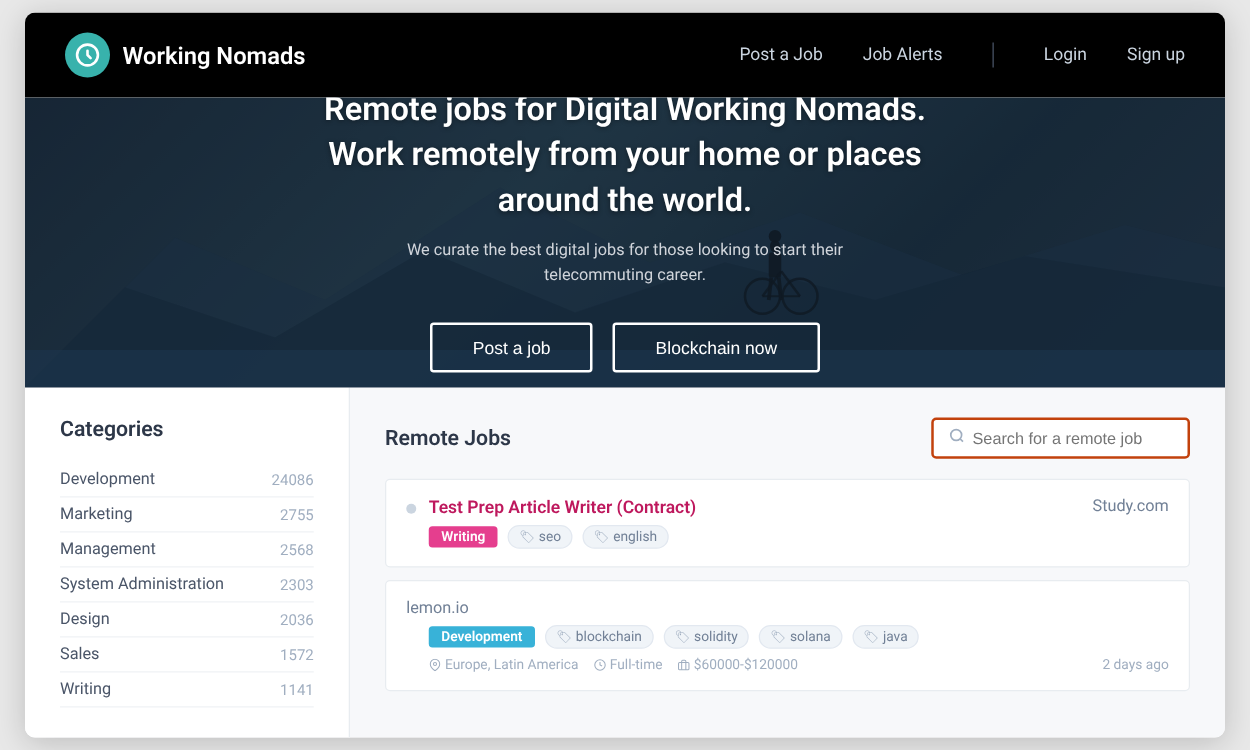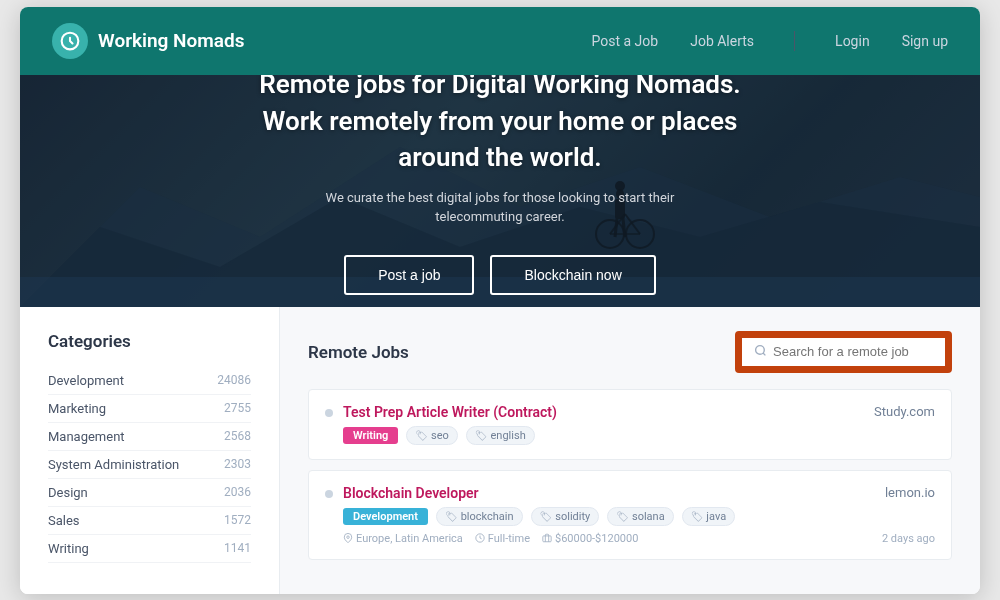--- a/index.html
+++ b/index.html
@@ -14,21 +14,21 @@
     .browser-window {
       width: 960px;
       background: #fff;
       border-radius: 8px;
       overflow: hidden;
       box-shadow: 0 4px 24px rgba(0,0,0,0.18);
     }
 
     
     .navbar {
-      background: #0f766e;
+      background: #000000;
       height: 68px;
       display: flex;
       align-items: center;
       padding: 0 32px;
     }
     .navbar-logo {
       display: flex;
       align-items: center;
       gap: 10px;
     }
@@ -188,21 +188,21 @@
     }
     .job-list-title {
       font-size: 17px;
       font-weight: 600;
       color: #2d3748;
     }
     .search-box {
       display: flex;
       align-items: center;
       gap: 6px;
-      border: 7px solid #c2410c;
+      border: 2px solid #c2410c;
       border-radius: 4px;
       padding: 6px 12px;
       background: white;
     }
     .search-icon-svg {
       color: #a0aec0;
       font-size: 13px;
     }
     .search-input {
       border: none;
@@ -443,24 +443,20 @@
           </span>
           <span class="tag-pill">
             <span class="tag-pill-icon">🏷</span>
             english
           </span>
         </div>
       </div>
 
       <div class="job-card">
         <div class="job-card-top">
-          <div class="job-card-left">
-            <div class="job-dot"></div>
-            <span class="job-title">Blockchain Developer</span>
-          </div>
           <span class="job-company">lemon.io</span>
         </div>
         <div class="job-meta-row">
           <span class="tag-badge tag-development">Development</span>
           <span class="tag-pill">
             <span class="tag-pill-icon">🏷</span>
             blockchain
           </span>
           <span class="tag-pill">
             <span class="tag-pill-icon">🏷</span>

